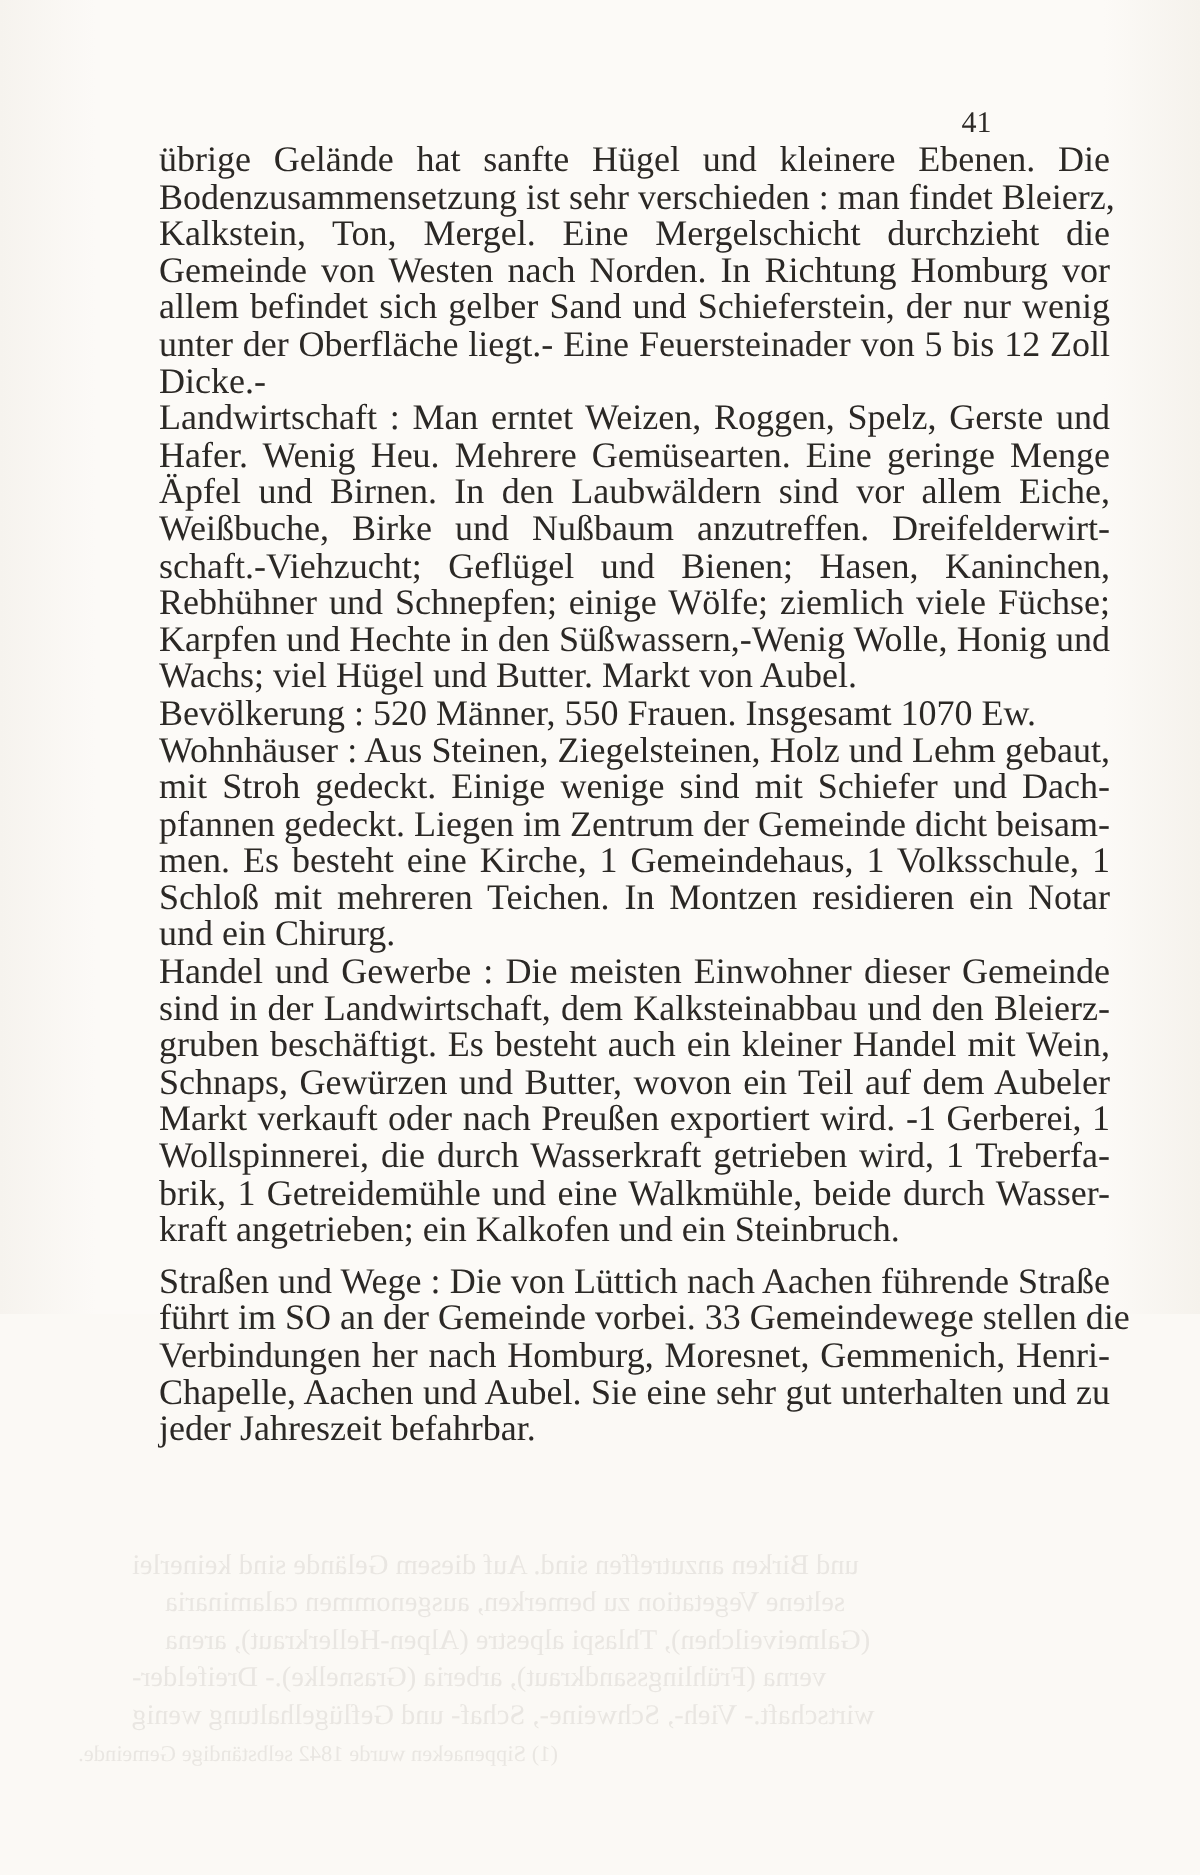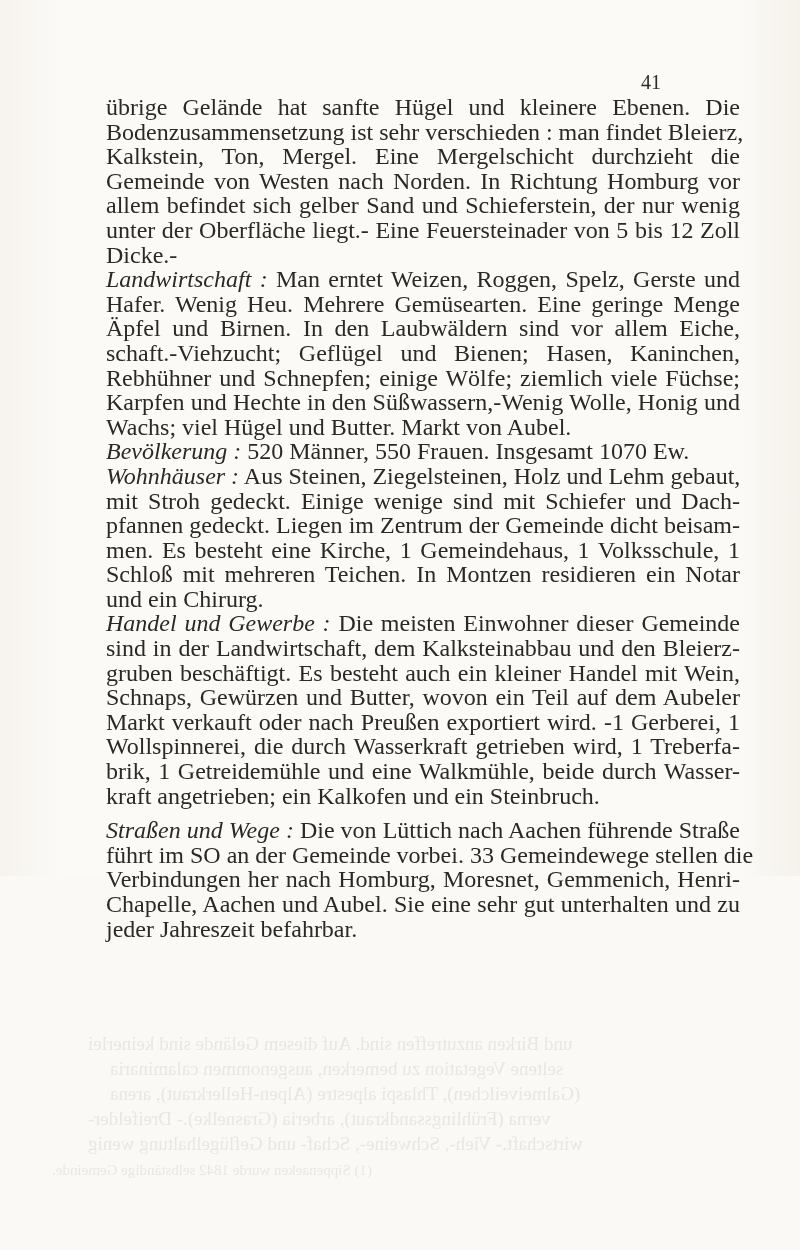--- a/index.html
+++ b/index.html
@@ -26,21 +26,21 @@
   .text {
     position: absolute; left: 84px; top: 95px; width: 634px;
     font-size: 24px; line-height: 24.6px; margin-left: 22px;
   }
   .line {
     display: block; text-align: justify; text-align-last: justify;
     white-space: nowrap; height: 24.6px;
   }
   .line.last { text-align-last: left; }
   .gap { height: 10px; }
-  .heading { font-style: italic; }
+  .heading { }
 </style>
 </head>
 <body>
 
 <div class="page">
 
   <div class="bleed" style="left:88px;top:1032px;">und Birken anzutreffen sind. Auf diesem Gelände sind keinerlei</div>
   <div class="bleed" style="left:110px;top:1057px;">seltene Vegetation zu bemerken, ausgenommen calaminaria</div>
   <div class="bleed" style="left:110px;top:1082px;">(Galmeiveilchen), Thlaspi alpestre (Alpen-Hellerkraut), arena</div>
   <div class="bleed" style="left:88px;top:1107px;">verna (Frühlingssandkraut), arberia (Grasnelke).- Dreifelder-</div>
@@ -58,20 +58,21 @@
       <span class="line">Gemeinde von Westen nach Norden. In Richtung Homburg vor</span>
       <span class="line">allem befindet sich gelber Sand und Schieferstein, der nur wenig</span>
       <span class="line">unter der Oberfläche liegt.- Eine Feuersteinader von 5 bis 12 Zoll</span>
       <span class="line last">Dicke.-</span>
     </div>
 
     <div>
       <span class="line"><span class="heading">Landwirtschaft :</span><span> Man erntet Weizen, Roggen, Spelz, Gerste und</span></span>
       <span class="line">Hafer. Wenig Heu. Mehrere Gemüsearten. Eine geringe Menge</span>
       <span class="line">Äpfel und Birnen. In den Laubwäldern sind vor allem Eiche,</span>
+      <span class="line">Weißbuche, Birke und Nußbaum anzutreffen. Dreifelderwirt-</span>
       <span class="line">schaft.-Viehzucht; Geflügel und Bienen; Hasen, Kaninchen,</span>
       <span class="line">Rebhühner und Schnepfen; einige Wölfe; ziemlich viele Füchse;</span>
       <span class="line">Karpfen und Hechte in den Süßwassern,-Wenig Wolle, Honig und</span>
       <span class="line last">Wachs; viel Hügel und Butter. Markt von Aubel.</span>
     </div>
 
     <div>
       <span class="line last"><span class="heading">Bevölkerung :</span><span> 520 Männer, 550 Frauen. Insgesamt 1070 Ew.</span></span>
     </div>
 

